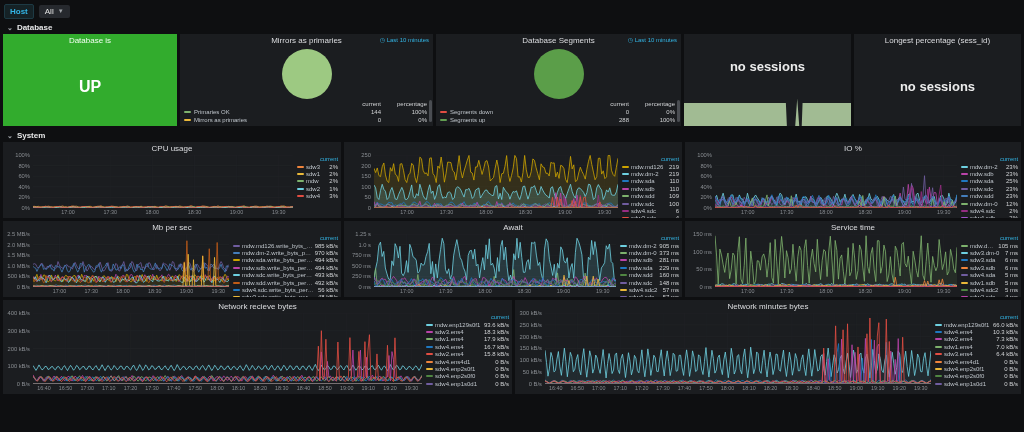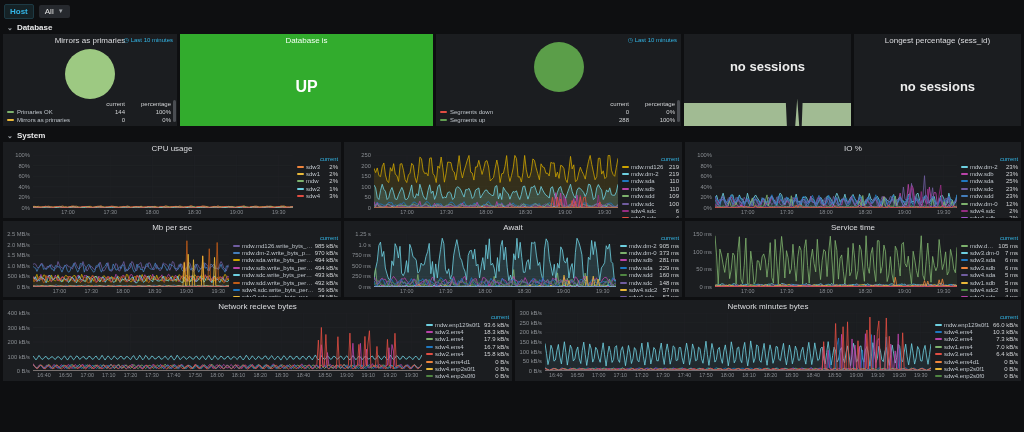--- a/index.html
+++ b/index.html
@@ -10,21 +10,21 @@
   .host-label { color:#33b5e5; font-size:8px; font-weight:bold; background:#152226; border:1px solid #1d3a44; padding:2px 5px; border-radius:2px; }
   .host-select { background:#26292e; color:#e6e6e6; font-size:8px; padding:2px 6px; border-radius:2px; display:flex; gap:4px; align-items:center; cursor:pointer; }
   .caret { color:#9fa3a8; font-size:6px; }
   
   .section-hdr { height:13px; display:flex; align-items:center; gap:4px; padding-left:4px; font-size:8px; font-weight:bold; color:#e6e7e8; cursor:pointer; }
   .chev { color:#9fa3a8; font-size:7px; }
   
   .prow { display:grid; gap:3px; margin-bottom:3px; }
   .row-db  { grid-template-columns:174px 253px 245px 167px 1fr; height:92px; }
   .row-sys { grid-template-columns:338px 338px 1fr; height:76px; }
-  .row-net { grid-template-columns:509px 1fr; height:81px; }
+  .row-net { grid-template-columns:509px 1fr; height:94px; }
   .panel { background:#1b1d20; position:relative; overflow:hidden; }
   .p-title { height:13px; line-height:13px; text-align:center; font-size:8px; color:#dcdde0; white-space:nowrap; overflow:hidden; }
   .time-tag { position:absolute; top:2px; right:4px; color:#33b5e5; font-size:6px; z-index:2; }
   
   .status-panel { background:#32ac2d; display:flex; flex-direction:column; }
   .status-panel .p-title { color:#f2fff2; }
   .status-big { flex:1; display:flex; align-items:center; justify-content:center; font-size:16px; font-weight:bold; color:#ffffff; }
   
   .pie-panel { display:flex; flex-direction:column; }
   .pie-zone { flex:1; display:flex; align-items:center; justify-content:center; }
@@ -71,20 +71,25 @@
     </span>
   </div>
 
   <div class="section-hdr">
     <span class="chev">⌄</span>
     <span>Database</span>
   </div>
 
   <div class="prow row-db">
 
+    <div class="panel status-panel">
+      <div class="p-title">Database is</div>
+      <div class="status-big">UP</div>
+    </div>
+
     <div class="panel pie-panel">
       <div class="p-title">Mirrors as primaries</div>
       <div class="time-tag">◷ <span>Last 10 minutes</span></div>
       <div class="pie-zone">
         <div class="pie" style="background:#9dc982"></div>
       </div>
       <div class="pie-legend">
           <div class="pl-hdr">
             <span class="colv">current</span>
             <span class="colp">percentage</span>
@@ -98,26 +103,22 @@
           </div>
           <div class="pl-row">
             <span class="dash" style="background: rgb(234, 184, 57);"></span>
             <span class="pl-label">Mirrors as primaries</span>
             <span class="colv">0</span>
             <span class="colp">0%</span>
           </div>
         </div>
     </div>
 
-    <div class="panel status-panel">
-      <div class="p-title">Database is</div>
-      <div class="status-big">UP</div>
-    </div>
-
     <div class="panel pie-panel">
+      <div class="p-title">Database Segments</div>
       <div class="time-tag">◷ <span>Last 10 minutes</span></div>
       <div class="pie-zone">
         <div class="pie" style="background:#5b9e49"></div>
       </div>
       <div class="pie-legend">
           <div class="pl-hdr">
             <span class="colv">current</span>
             <span class="colp">percentage</span>
           </div>
         <div class="sb"></div>

